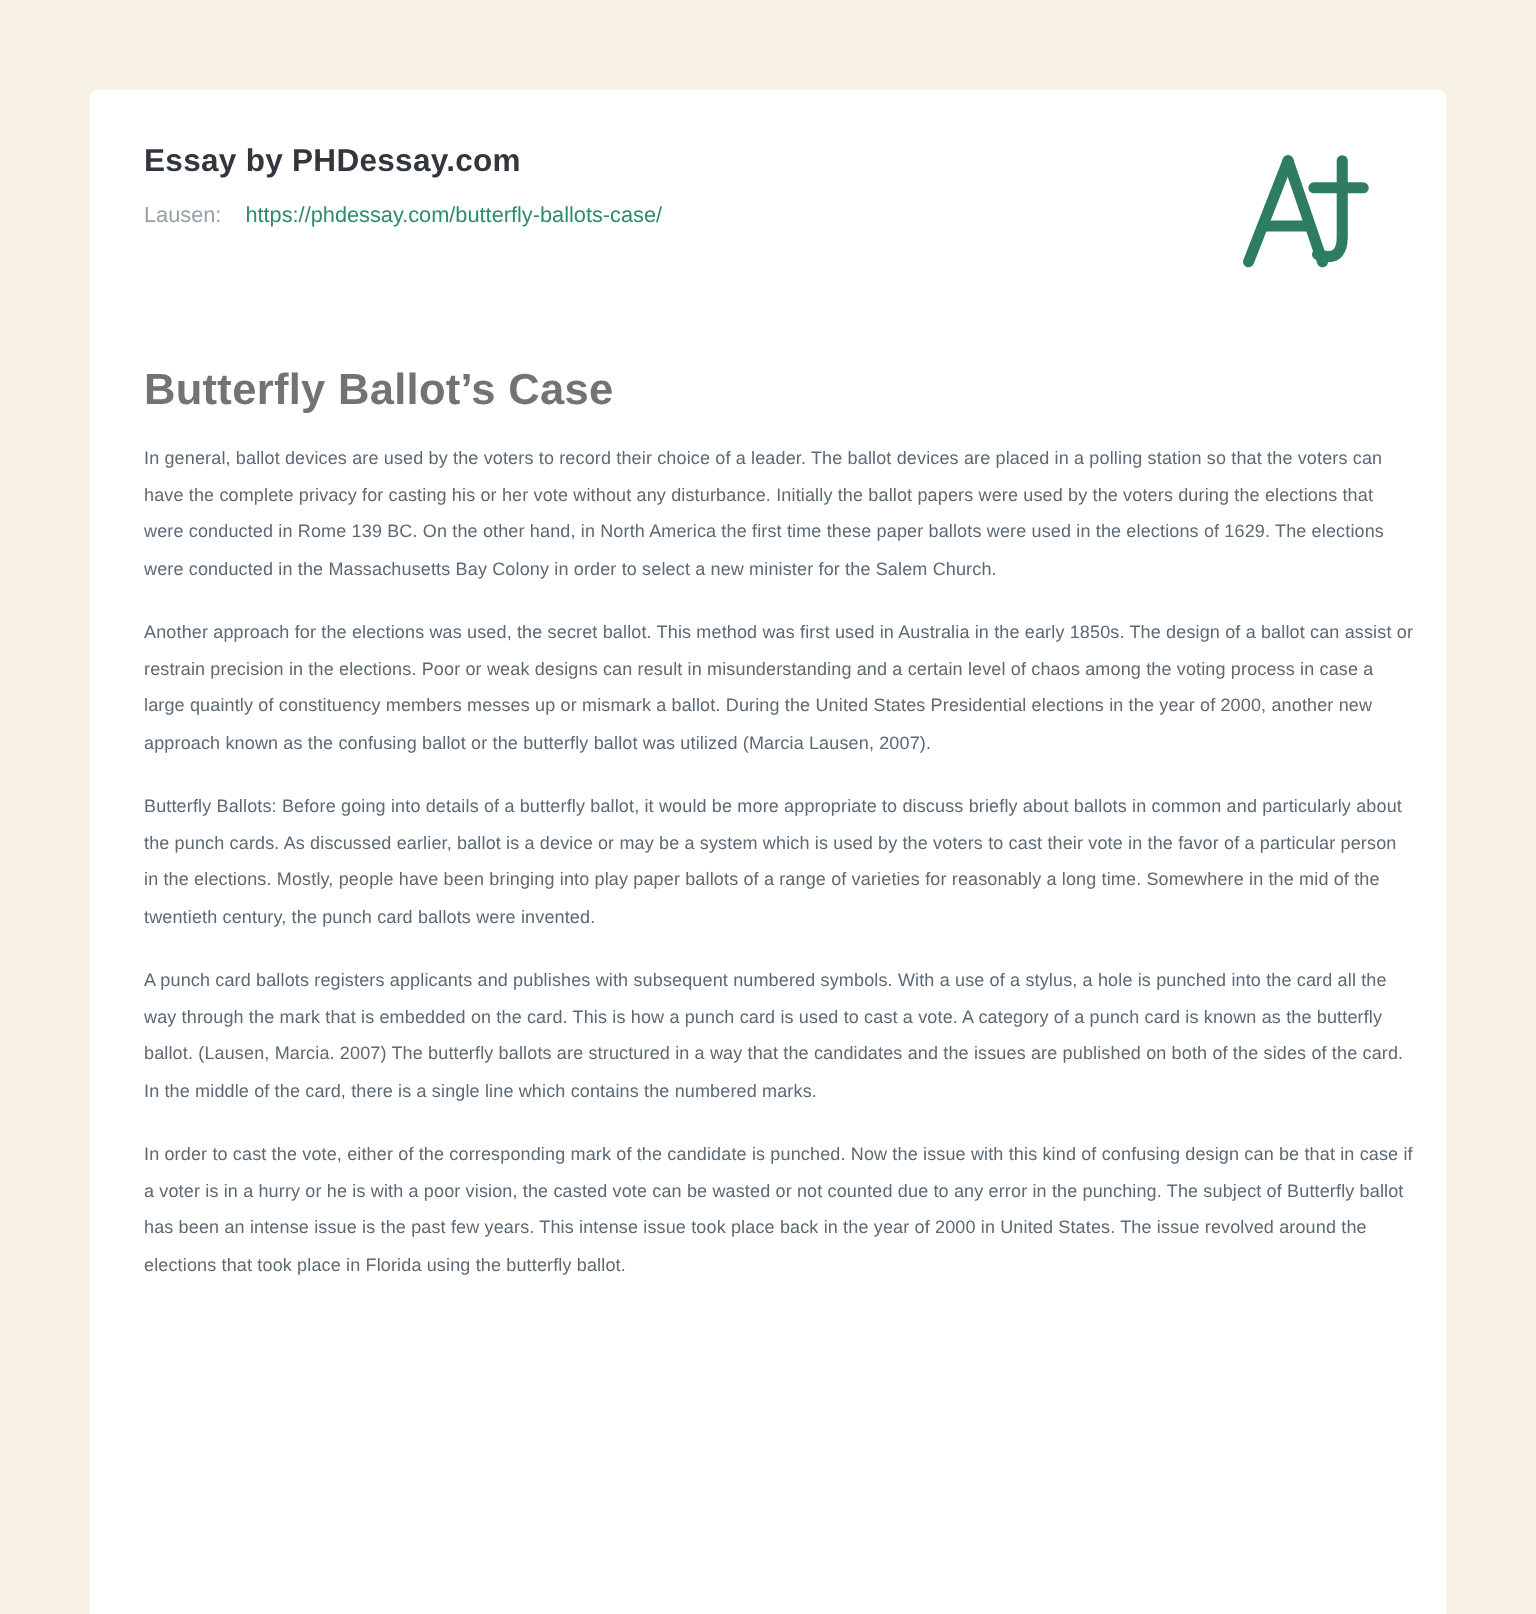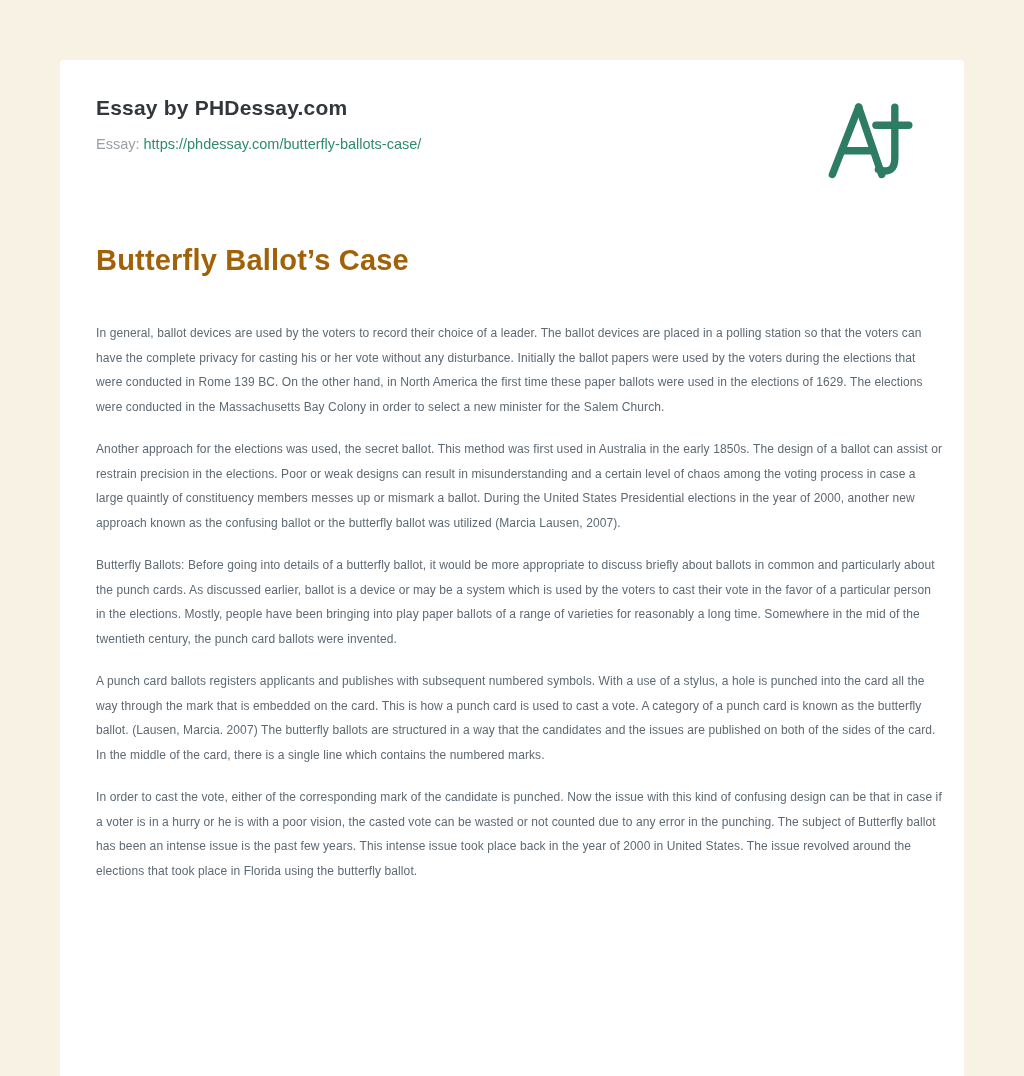--- a/index.html
+++ b/index.html
@@ -38,55 +38,55 @@
     margin: 2px 0 16px 0;
     letter-spacing: 0.2px;
   }
   .source-line {
     font-size: 14.5px;
     color: #98a0a6;
   }
   .source-line a {
     color: #2e8b6c;
     text-decoration: none;
-    margin-left: 4px;
+    margin-left: 16px;
   }
   .logo {
     width: 92px;
     height: 84px;
     margin-top: 4px;
     margin-right: 26px;
     flex: 0 0 auto;
   }
   .essay-title {
     font-size: 29px;
     font-weight: 600;
-    color: #a16207;
-    margin: 62px 0 44px 0;
+    color: #737373;
+    margin: 62px 0 16px 0;
     letter-spacing: 0.2px;
   }
   .essay-body p {
     font-size: 12px;
     line-height: 24.5px;
     color: #5d6973;
     margin: 0 0 18px 0;
     letter-spacing: 0.1px;
   }
 </style>
 </head>
 <body>
 
 <div class="page">
   <div class="card">
 
     <div class="card-header">
       <div class="header-left">
         <div class="brand">Essay by PHDessay.com</div>
         <div class="source-line">
-          <span>Essay:</span><a href="#">https://phdessay.com/butterfly-ballots-case/</a>
+          <span>Lausen:</span><a href="#">https://phdessay.com/butterfly-ballots-case/</a>
         </div>
       </div>
       <div class="logo">
         <svg viewBox="0 0 112 98" width="92" height="84" aria-hidden="true">
           <g fill="none" stroke="#2d7c63" stroke-width="9" stroke-linecap="round" stroke-linejoin="round">
             <path d="M9 91 L41 9"></path>
             <path d="M41 9 L69 91"></path>
             <path d="M21 62 L58 62"></path>
             <path d="M62 31 L102 31"></path>
             <path d="M85 9 L85 71 Q85 92 65 85"></path>

